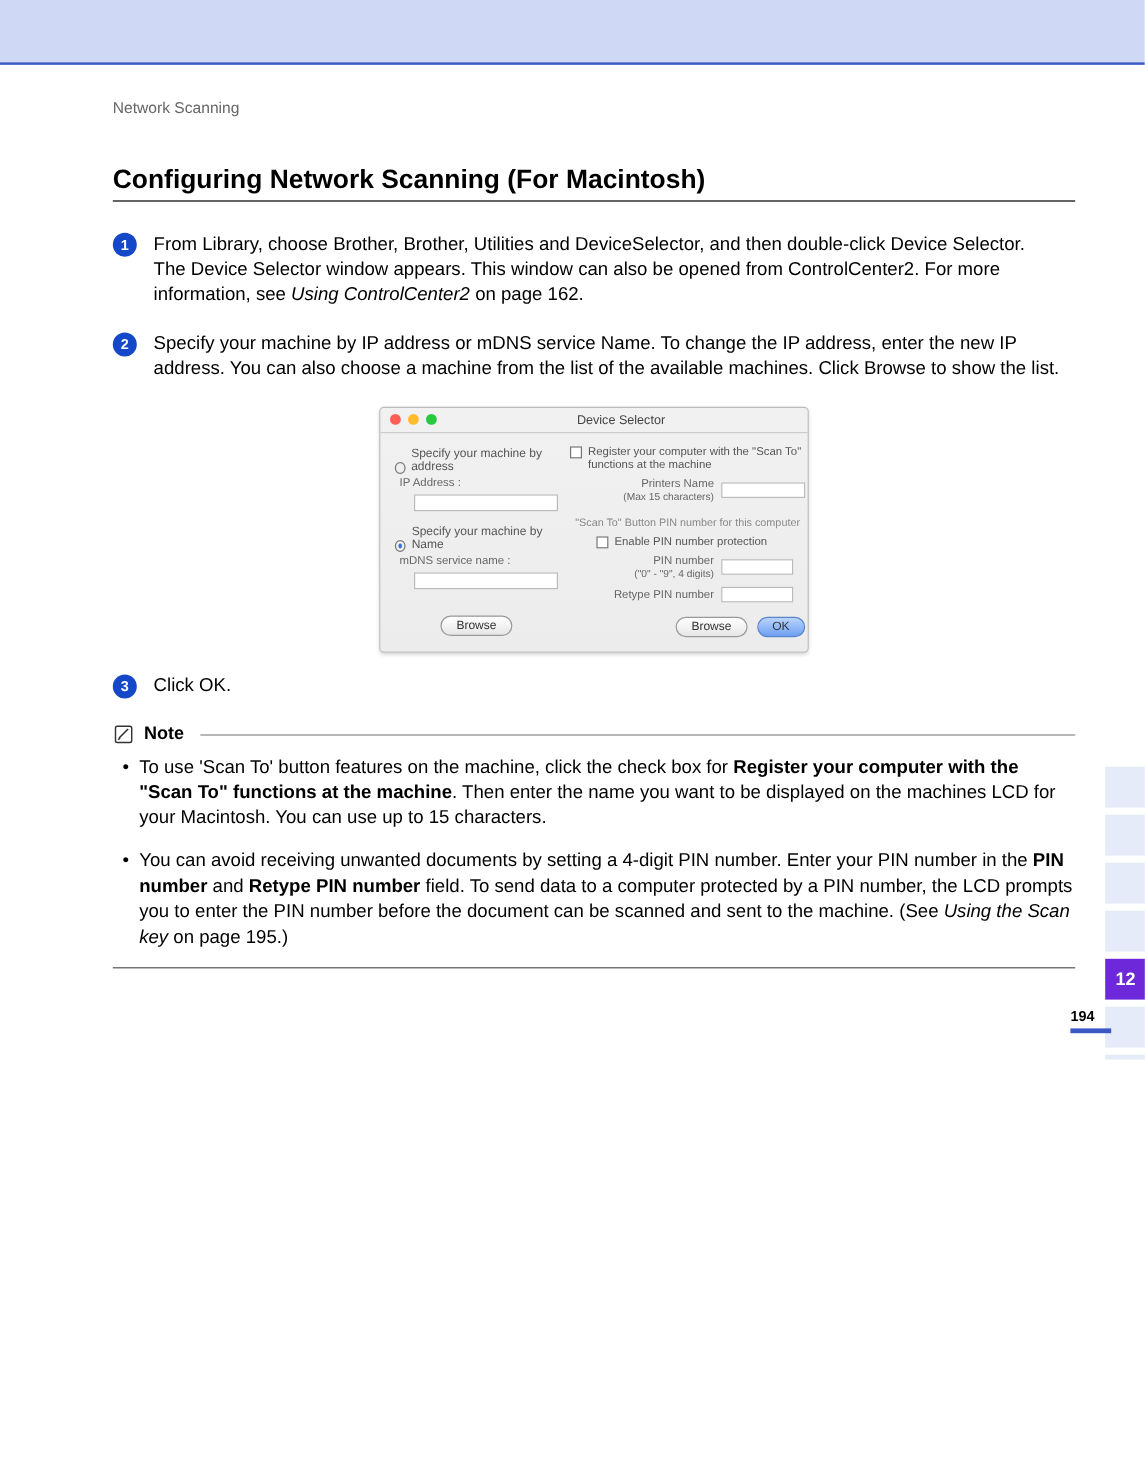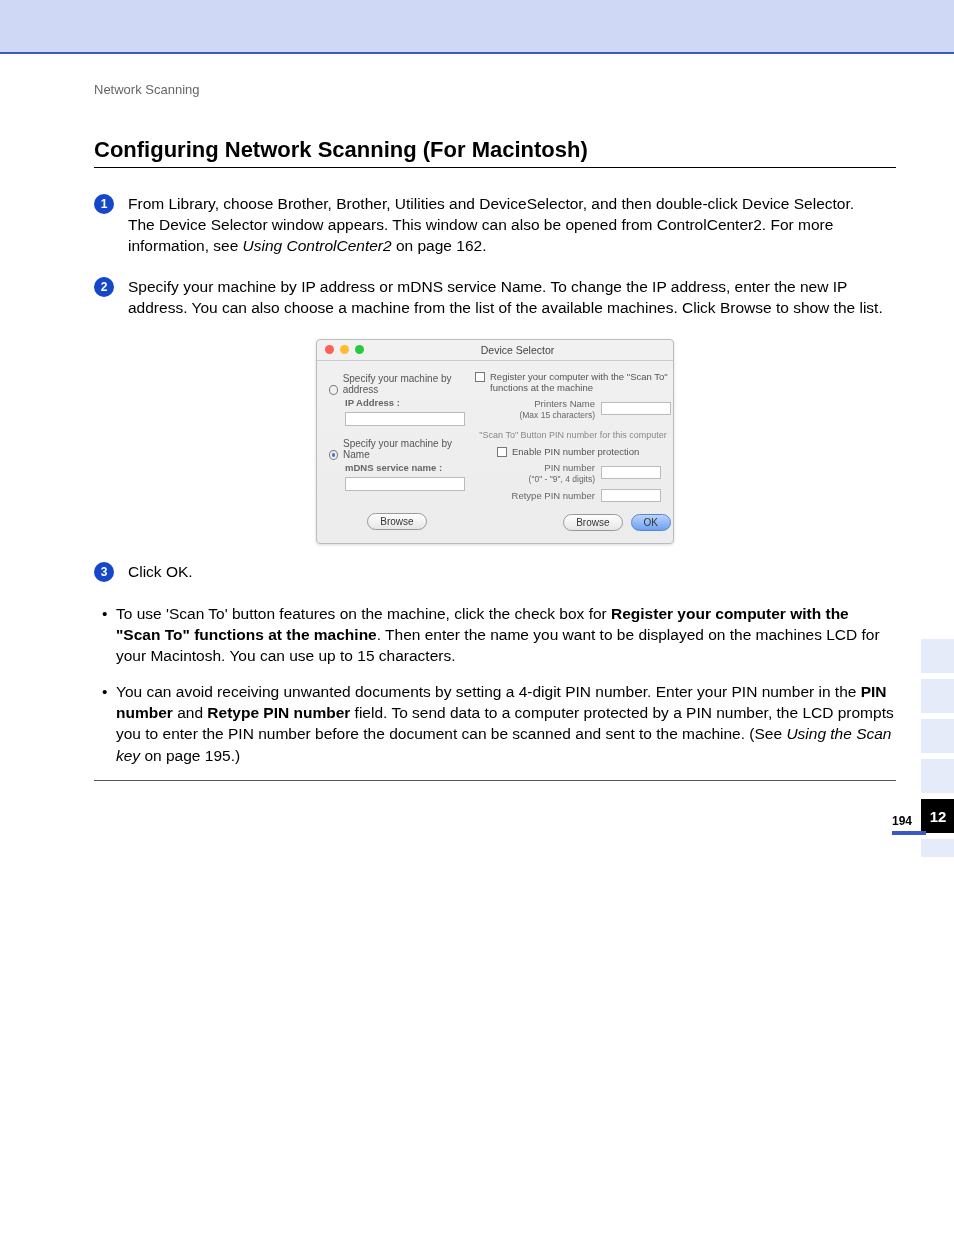--- a/index.html
+++ b/index.html
@@ -39,21 +39,21 @@
   .mac-select {
     display:inline-flex; align-items:center; justify-content:space-between;
     width:80px; height:16px; padding:0 4px;
     border:1px solid #9ab; border-radius:3px; background:#fff; font-size:9.5px;
   }
   .mac-select .arr { background:#6b8dd6; color:#fff; width:12px; height:12px;
     display:inline-flex; align-items:center; justify-content:center; border-radius:2px; font-size:8px; }
   .radio-row { display:flex; align-items:flex-end; gap:5px; margin: 2px 0; }
   .radio { width:10px; height:10px; border:1px solid #777; border-radius:50%; display:inline-block; position:relative; }
   .radio.checked::after { content:""; position:absolute; inset:2px; border-radius:50%; background:#3a73d8; }
-  .sub-label { margin-left:16px; font-size:9.5px; color:#666;font-weight:bold; }
+  .sub-label { margin-left:4px; font-size:9.5px; color:#666; }
   .txtfield { width:120px; height:14px; border:1px solid #bbb; background:#fff; margin:4px 0 12px 16px; }
   .check-row { display:flex; align-items:flex-start; gap:5px; font-size:9.5px; color:#555; }
   .chk { width:10px; height:10px; border:1px solid #777; background:#fff; display:inline-block; flex:0 0 auto; margin-top:1px; }
   .r-line { display:flex; align-items:center; gap:6px; margin:5px 0; font-size:9.5px; }
   .r-line .lab { width:120px; text-align:right; color:#666; }
   .r-line .fld { width:60px; height:13px; border:1px solid #bbb; background:#fff; }
   .r-hint { font-size:9px; color:#888; text-align:center; margin:10px 0 6px; }
   .mac-btn {
     display:inline-flex; align-items:center; justify-content:center;
     height:17px; padding:0 12px; border:1px solid #999; border-radius:9px;
@@ -66,21 +66,21 @@
   .note-head { display:flex; align-items:center; gap:8px; margin-bottom:2px; }
   .note-icon { width:18px; height:18px; }
   .note-label { font-weight:bold; font-size:15px; }
   .note-line { flex:1; border-top:1px solid #888; margin-left:6px; margin-top:2px; }
   .bullets { margin: 8px 0 0 8px; font-size:15.5px; line-height:1.38; }
   .bullets li { margin-bottom:14px; list-style: none; position:relative; padding-left:14px; }
   .bullets li::before { content:"•"; position:absolute; left:0; top:0; }
   .hr-bottom { border:none; border-top:1px solid #555; margin-top:6px; }
   .side-tab {
     position:absolute; right:-1px; top:745px; width:34px; height:34px;
-    background:#000000; color:#fff; display:flex; align-items:center; justify-content:center;
+    background:#6d28d9; color:#fff; display:flex; align-items:center; justify-content:center;
     font-size:15px; font-weight:bold;
     box-shadow: 0 -160px 0 0 #e6ebf9, 0 -120px 0 0 #e6ebf9, 0 -80px 0 0 #e6ebf9, 0 -40px 0 0 #e6ebf9,
                 0 40px 0 0 #e6ebf9, 0 80px 0 0 #e6ebf9, 0 120px 0 0 #e6ebf9, 0 160px 0 0 #e6ebf9,
                 0 200px 0 0 #e6ebf9, 0 240px 0 0 #e6ebf9;
   }
   .page-num { position:absolute; right:28px; bottom:22px; font-size:12px; font-weight:bold; }
   .page-num-bar { width:34px; height:4px; background:#3a59c7; margin-top:3px; margin-left:auto; }
 </style>
 </head>
 <body>
@@ -172,20 +172,29 @@
         </div>
       </div>
     </div>
 
     <div class="step">
       <div class="num"><span class="num-badge">3</span></div>
       <div class="step-body">Click <b>OK</b>.</div>
     </div>
 
     <div class="note-block">
+      <div class="note-head">
+        <svg class="note-icon" viewBox="0 0 24 24">
+          <rect x="3" y="3" width="18" height="18" rx="2" fill="none" stroke="#333" stroke-width="1.6"></rect>
+          <path d="M7 16 L17 6" stroke="#333" stroke-width="1.8" fill="none"></path>
+          <path d="M6 18 L8 16" stroke="#333" stroke-width="1.8"></path>
+        </svg>
+        <span class="note-label">Note</span>
+        <span class="note-line"></span>
+      </div>
       <ul class="bullets">
         <li>To use 'Scan To' button features on the machine, click the check box for <b>Register your computer with the "Scan To"  functions at the machine</b>. Then enter the name you want to be displayed on the machines LCD for your Macintosh. You can use up to 15 characters.</li>
         <li>You can avoid receiving unwanted documents by setting a 4-digit PIN number. Enter your PIN number in the <b>PIN number</b> and <b>Retype PIN number</b> field. To send data to a computer protected by a PIN number, the LCD prompts you to enter the PIN number before the document can be scanned and sent to the machine. (See <i>Using the Scan key</i> on page 195.)</li>
       </ul>
       <hr class="hr-bottom">
     </div>
   </div>
 
   <div class="side-tab">12</div>
 

